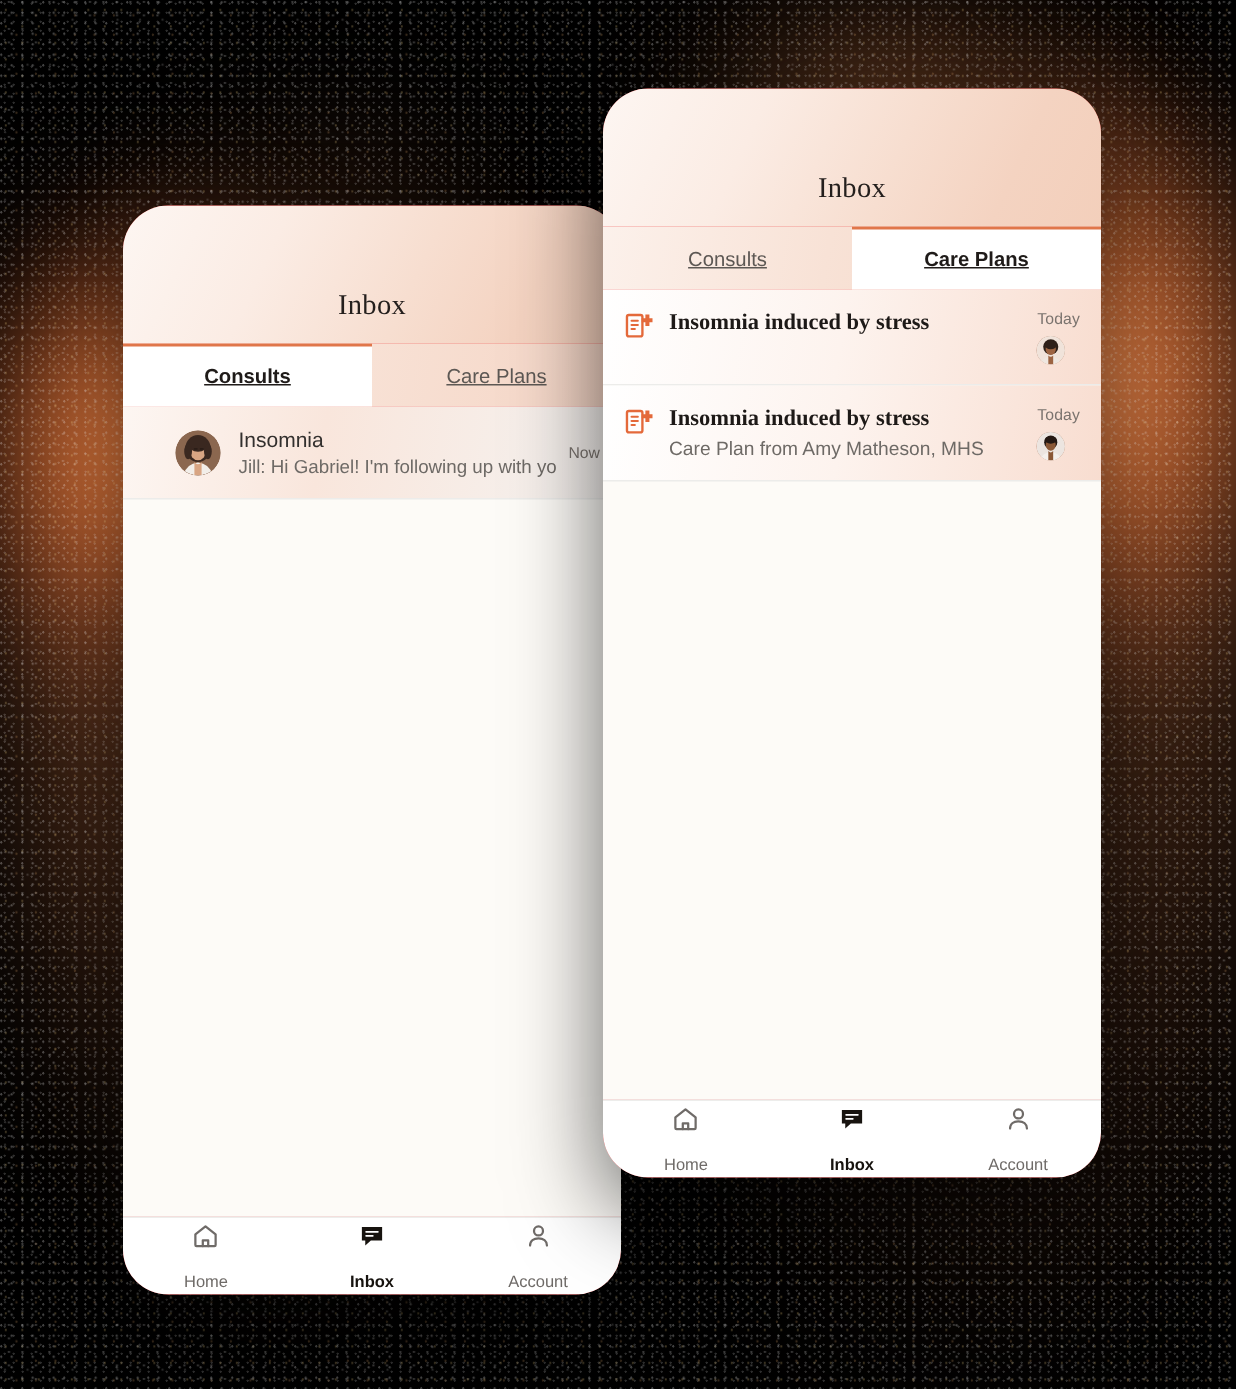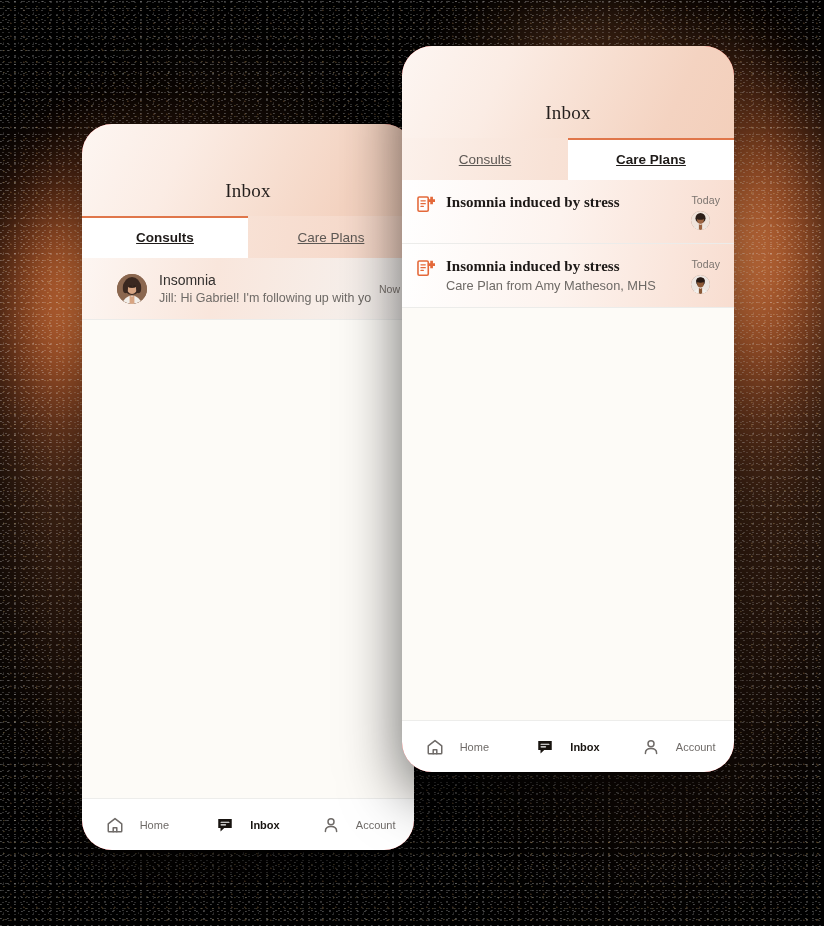--- a/index.html
+++ b/index.html
@@ -94,20 +94,21 @@
     mix-blend-mode: screen;
   }
 
   
   .phone {
     position: absolute;
     background: #ef4444;
     overflow: hidden;
     display: flex;
     flex-direction: column;
+    margin-top: 13px;
   }
   .phone-back {
     left: 82px; top: 124px;
     width: 332px; height: 726px;
     border-radius: 30px;
     box-shadow: 0 18px 50px rgba(0,0,0,0.55);
   }
   .phone-front {
     left: 402px; top: 46px;
     width: 332px; height: 726px;
@@ -284,20 +285,21 @@
     flex: 0 0 52px;
     height: 52px;
     background: #ffffff;
     border-top: 1px solid #ededeb;
     display: flex;
     align-items: center;
   }
   .nav-item {
     flex: 1 1 33.33%;
     display: flex;
+    flex-direction: column;
     align-items: center;
     justify-content: center;
     gap: 16px;
     cursor: pointer;
   }
   .nav-label {
     font-size: 11px;
     color: #6f6b68;
   }
   .nav-item.active .nav-label {

